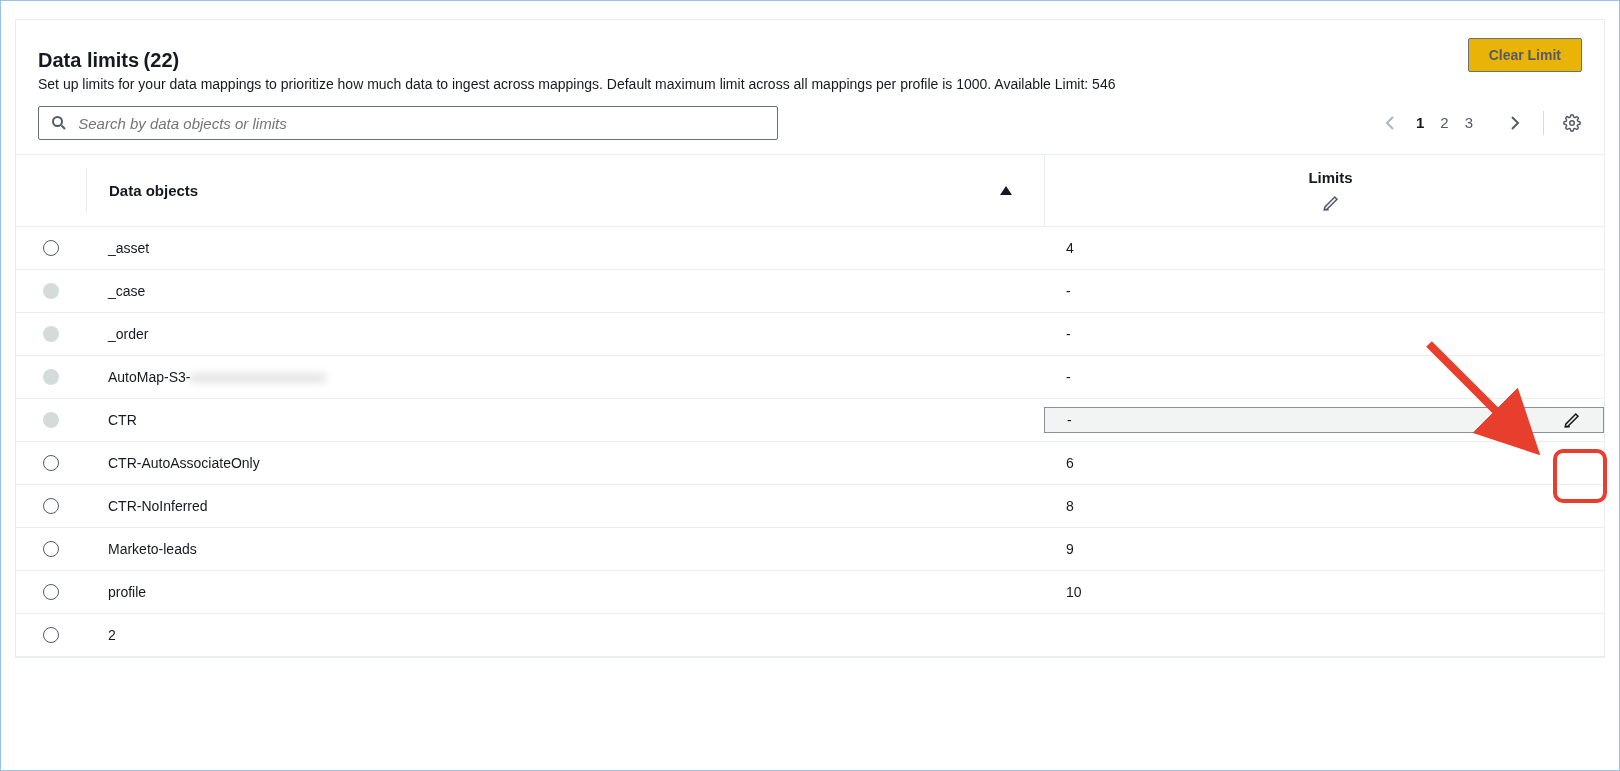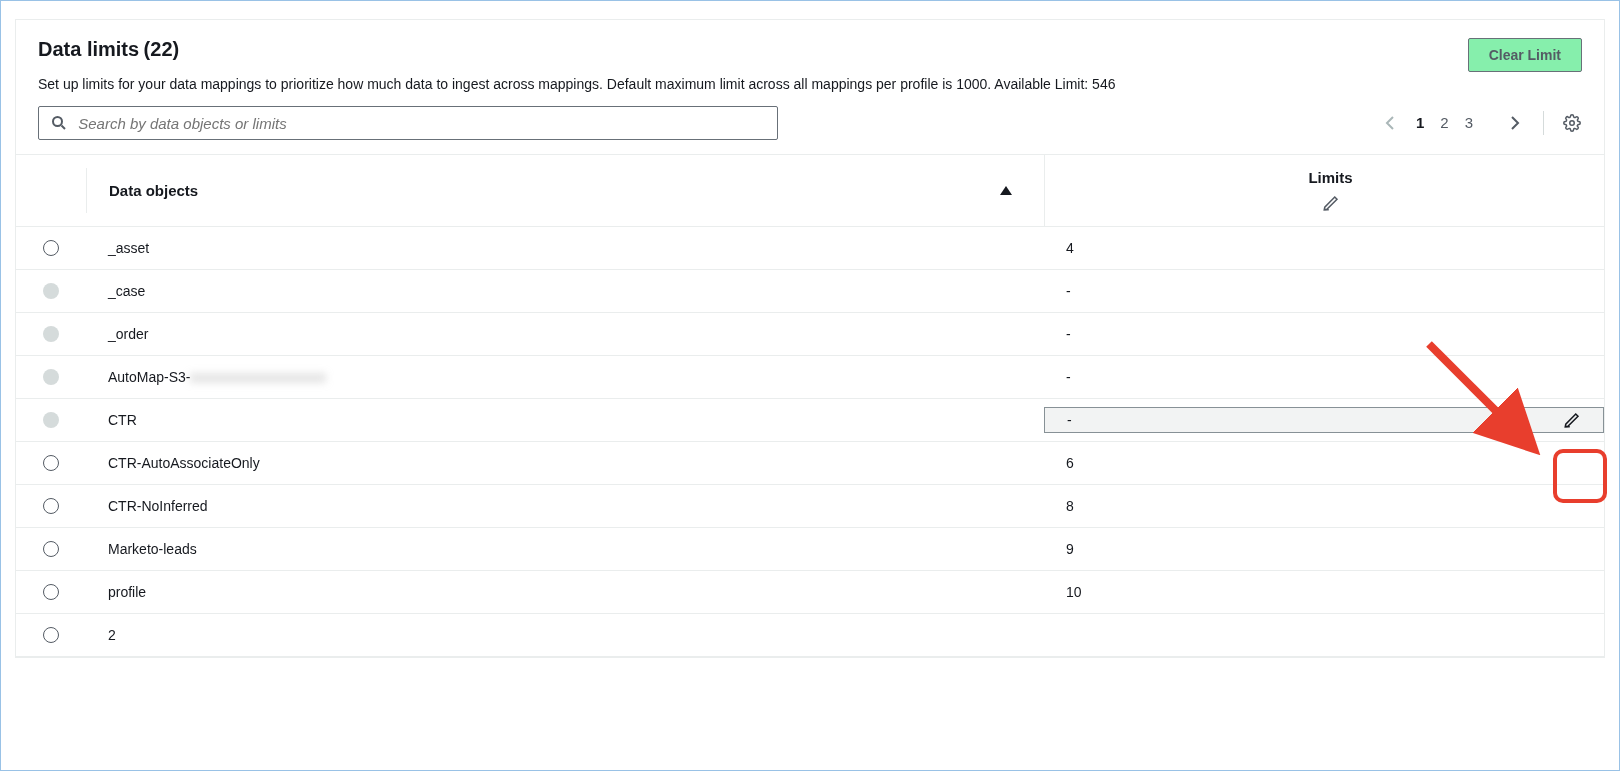--- a/index.html
+++ b/index.html
@@ -4,24 +4,24 @@
 <style>
   * { box-sizing: border-box; }
   html, body { margin:0; padding:0; font-family: "Amazon Ember", "Helvetica Neue", Arial, sans-serif; color:#16191f; background:#fff; }
   .viewport { width:1620px; height:771px; border:1px solid #99c2e6; background:#fff; position:relative; overflow:hidden; }
   .tabs { display:flex; border-bottom:1px solid #d5dbdb; padding:0 12px; }
   .tab { padding:18px 18px 16px 18px; font-size:15px; font-weight:700; color:#545b64; cursor:pointer; position:relative; }
   .tab + .tab::before { content:""; position:absolute; left:0; top:14px; bottom:14px; width:1px; background:#d5dbdb; }
   .tab.active { color:#0073bb; }
   .tab.active::after { content:""; position:absolute; left:12px; right:12px; bottom:-1px; height:3px; background:#16191f; }
   .panel { margin:18px 14px 0 14px; border:1px solid #eaeded; background:#fff; }
-  .panel-header { display:flex; align-items:flex-start; justify-content:space-between; padding:18px 22px 4px 22px; }
+  .panel-header { display:flex; align-items:flex-end; justify-content:space-between; padding:18px 22px 4px 22px; }
   .panel-title { font-size:20px; font-weight:700; }
   .panel-sub { padding:0 22px 14px 22px; font-size:14px; color:#16191f; }
-  .btn { border:1px solid #687078; background:#86efac; color:#545b64; font-weight:700; font-size:14px; padding:8px 20px; border-radius:2px; cursor:pointer; }
+  .btn { border:1px solid #687078; background:#eab308; color:#545b64; font-weight:700; font-size:14px; padding:8px 20px; border-radius:2px; cursor:pointer; }
   .toolbar { display:flex; align-items:center; justify-content:space-between; padding:0 22px 14px 22px; gap:20px; }
   .search { display:flex; align-items:center; border:1px solid #687078; border-radius:2px; width:740px; height:34px; padding:0 10px; gap:8px; }
   .search input { border:none; outline:none; font-size:15px; font-style:italic; color:#404040; width:100%; background:transparent; }
   .paging { display:flex; align-items:center; gap:16px; color:#545b64; }
   .paging .pg { font-size:15px; cursor:pointer; font-weight:400; }
   .paging .pg.current { font-weight:700; color:#16191f; }
   .paging .sep { width:1px; height:24px; background:#d5dbdb; margin:0 2px; }
   .icon-btn { display:inline-flex; align-items:center; justify-content:center; width:20px; height:20px; cursor:pointer; color:#545b64; }
   .icon-btn.disabled { color:#aab7b8; cursor:default; }
   .table { width:100%; border-top:1px solid #eaeded; }

